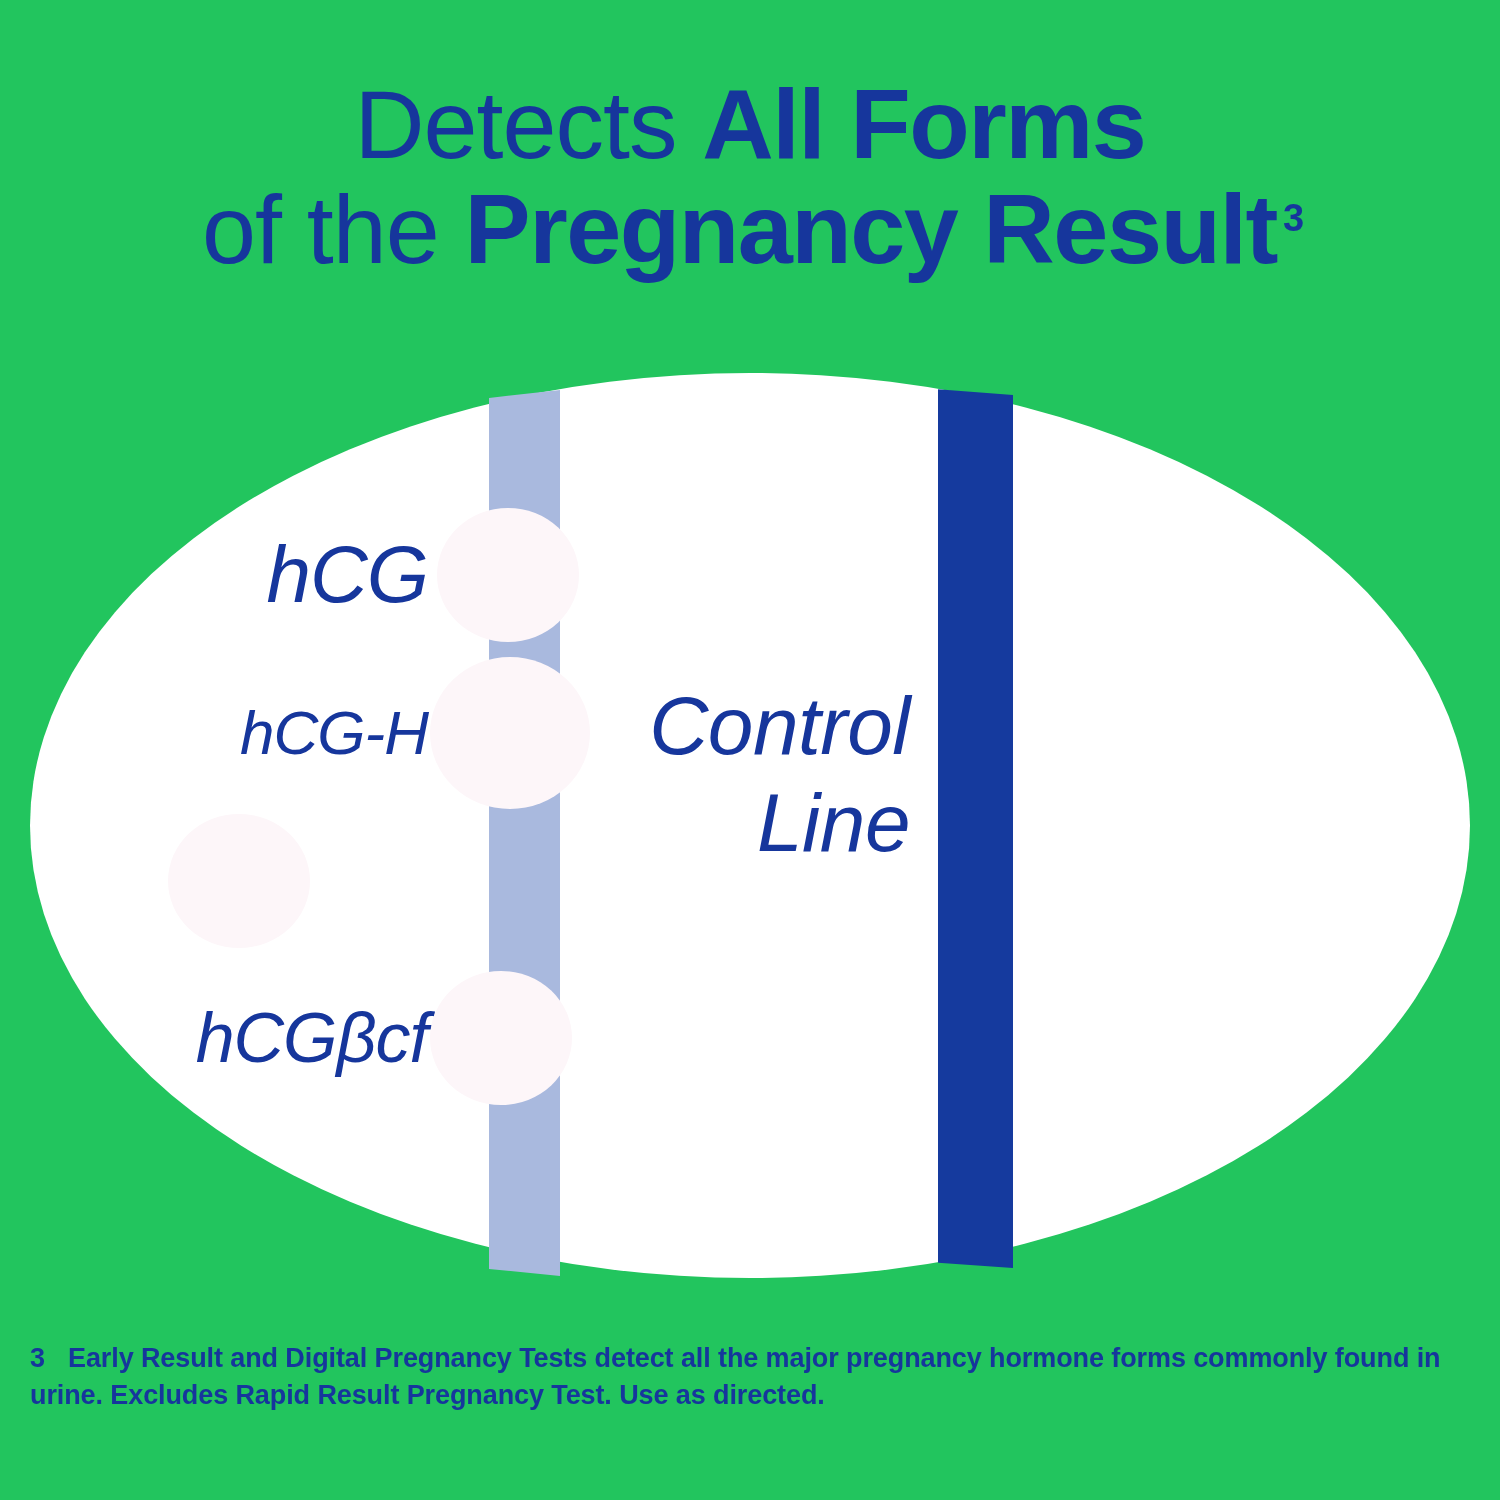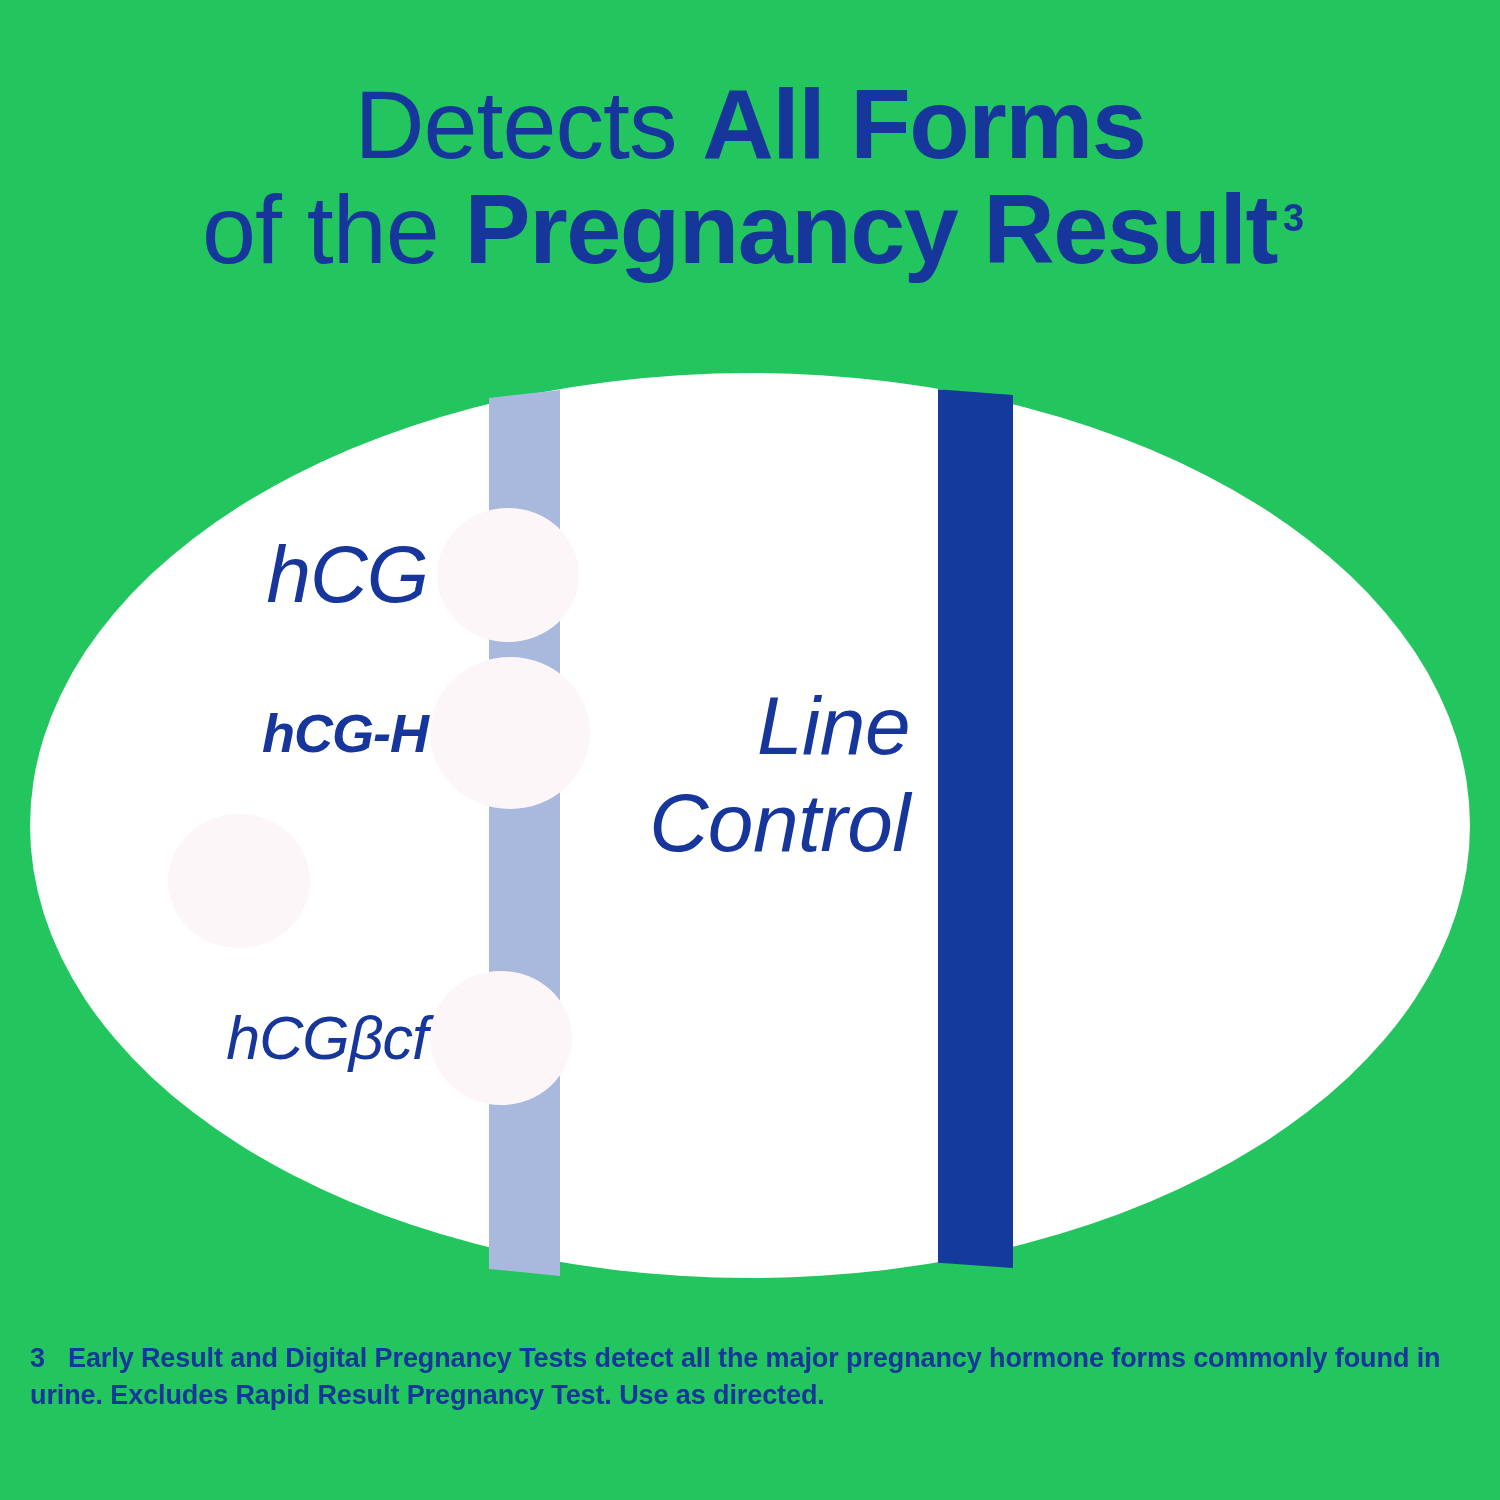--- a/index.html
+++ b/index.html
@@ -136,33 +136,33 @@
   }
 
   
   .hrow-0 { left: 228px; top: 531px; }
   .hrow-0 .hlabel { width: 200px; font-size: 80px; text-align: right; }
   .hrow-0 .dotwrap { width: 88px; height: 88px; margin-left: 36px; }
   .hrow-0 .halo { width: 142px; height: 134px; }
   .hrow-0 .dot { width: 88px; height: 81px; }
 
   .hrow-1 { left: 150px; top: 681px; }
-  .hrow-1 .hlabel { width: 278px; font-size: 54px; font-weight: bold; }
+  .hrow-1 .hlabel { width: 278px; font-size: 62px; }
   .hrow-1 .dotwrap { width: 104px; height: 104px; margin-left: 30px; }
   .hrow-1 .halo { width: 160px; height: 152px; }
   .hrow-1 .dot { width: 104px; height: 97px; }
 
   .hrow-2 { left: 160px; top: 838px; }
   .hrow-2 .hlabel { width: 268px; font-size: 82px; }
   .hrow-2 .dotwrap { width: 86px; height: 86px; margin-left: 36px; }
   .hrow-2 .halo { width: 142px; height: 134px; }
   .hrow-2 .dot { width: 86px; height: 79px; }
 
   .hrow-3 { left: 130px; top: 995px; }
-  .hrow-3 .hlabel { width: 298px; font-size: 61px; }
+  .hrow-3 .hlabel { width: 298px; font-size: 70px; }
   .hrow-3 .dotwrap { width: 86px; height: 86px; margin-left: 30px; }
   .hrow-3 .halo { width: 142px; height: 134px; }
   .hrow-3 .dot { width: 86px; height: 79px; }
 
   
   .ctl-text {
     position: absolute;
     left: 590px;
     top: 678px;
     width: 320px;
@@ -240,21 +240,21 @@
       <div class="hlabel">hCGβcf</div>
       <div class="dotwrap">
         <span class="halo"></span>
         <span class="dot"></span>
       </div>
     </div>
 
   </div>
 
   <div class="ctl-text">
+    <span>Control</span>
     <span>Line</span>
-    <span>Control</span>
   </div>
 
   <div class="footnote">
     <span class="fn-num">3</span><span class="fn-body">Early Result and Digital Pregnancy Tests detect all the major pregnancy hormone forms commonly found in urine. Excludes Rapid Result Pregnancy Test. Use as directed.</span>
   </div>
 
 </div>
 
 </body></html>

